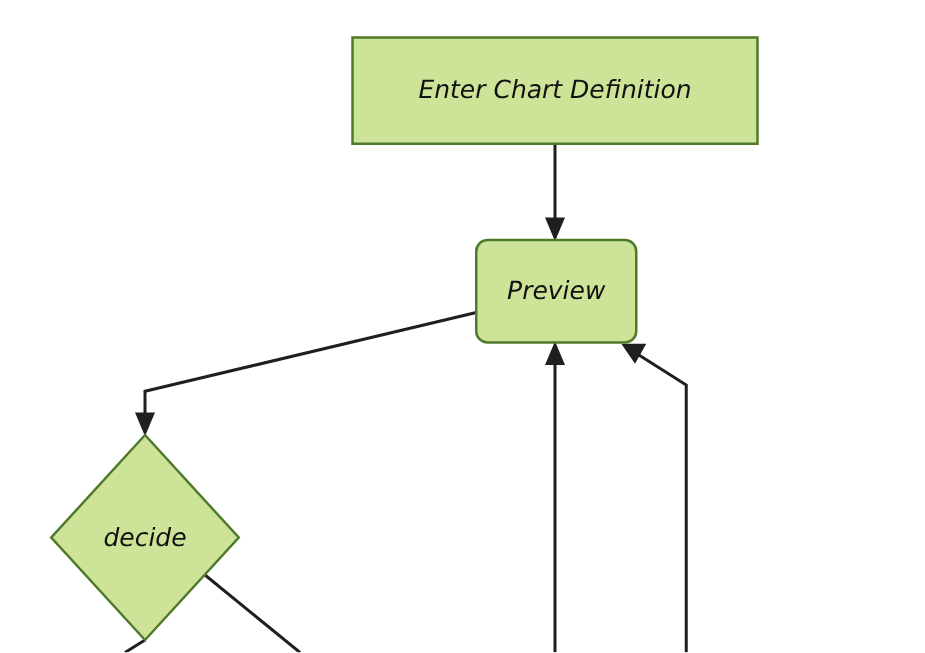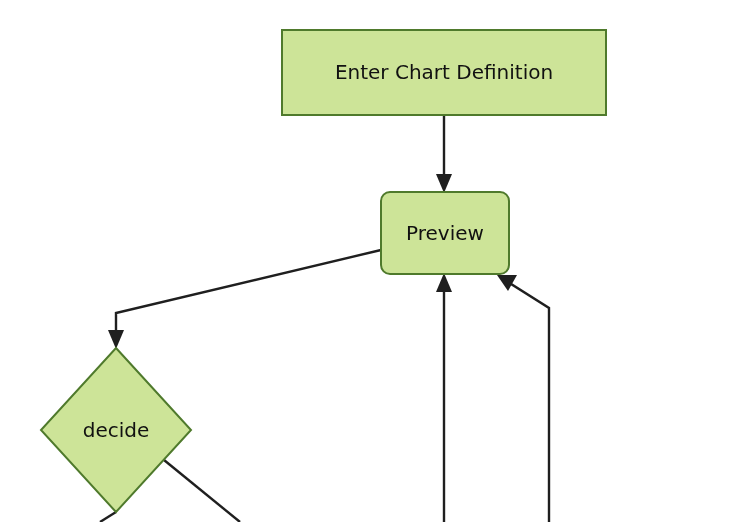--- a/index.html
+++ b/index.html
@@ -11,20 +11,21 @@
     width: 740px;
     height: 522px;
     overflow: hidden;
     font-family: "DejaVu Sans", "Liberation Sans", sans-serif;
   }
   #diagram-root {
     position: relative;
     width: 740px;
     height: 522px;
     background: #ffffff;
+    font-style: italic;
   }
   svg#flowchart {
     display: block;
     width: 740px;
     height: 522px;
   }
   .node-shape {
     fill: #cde498;
     stroke: #4f7a2c;
     stroke-width: 2px;

